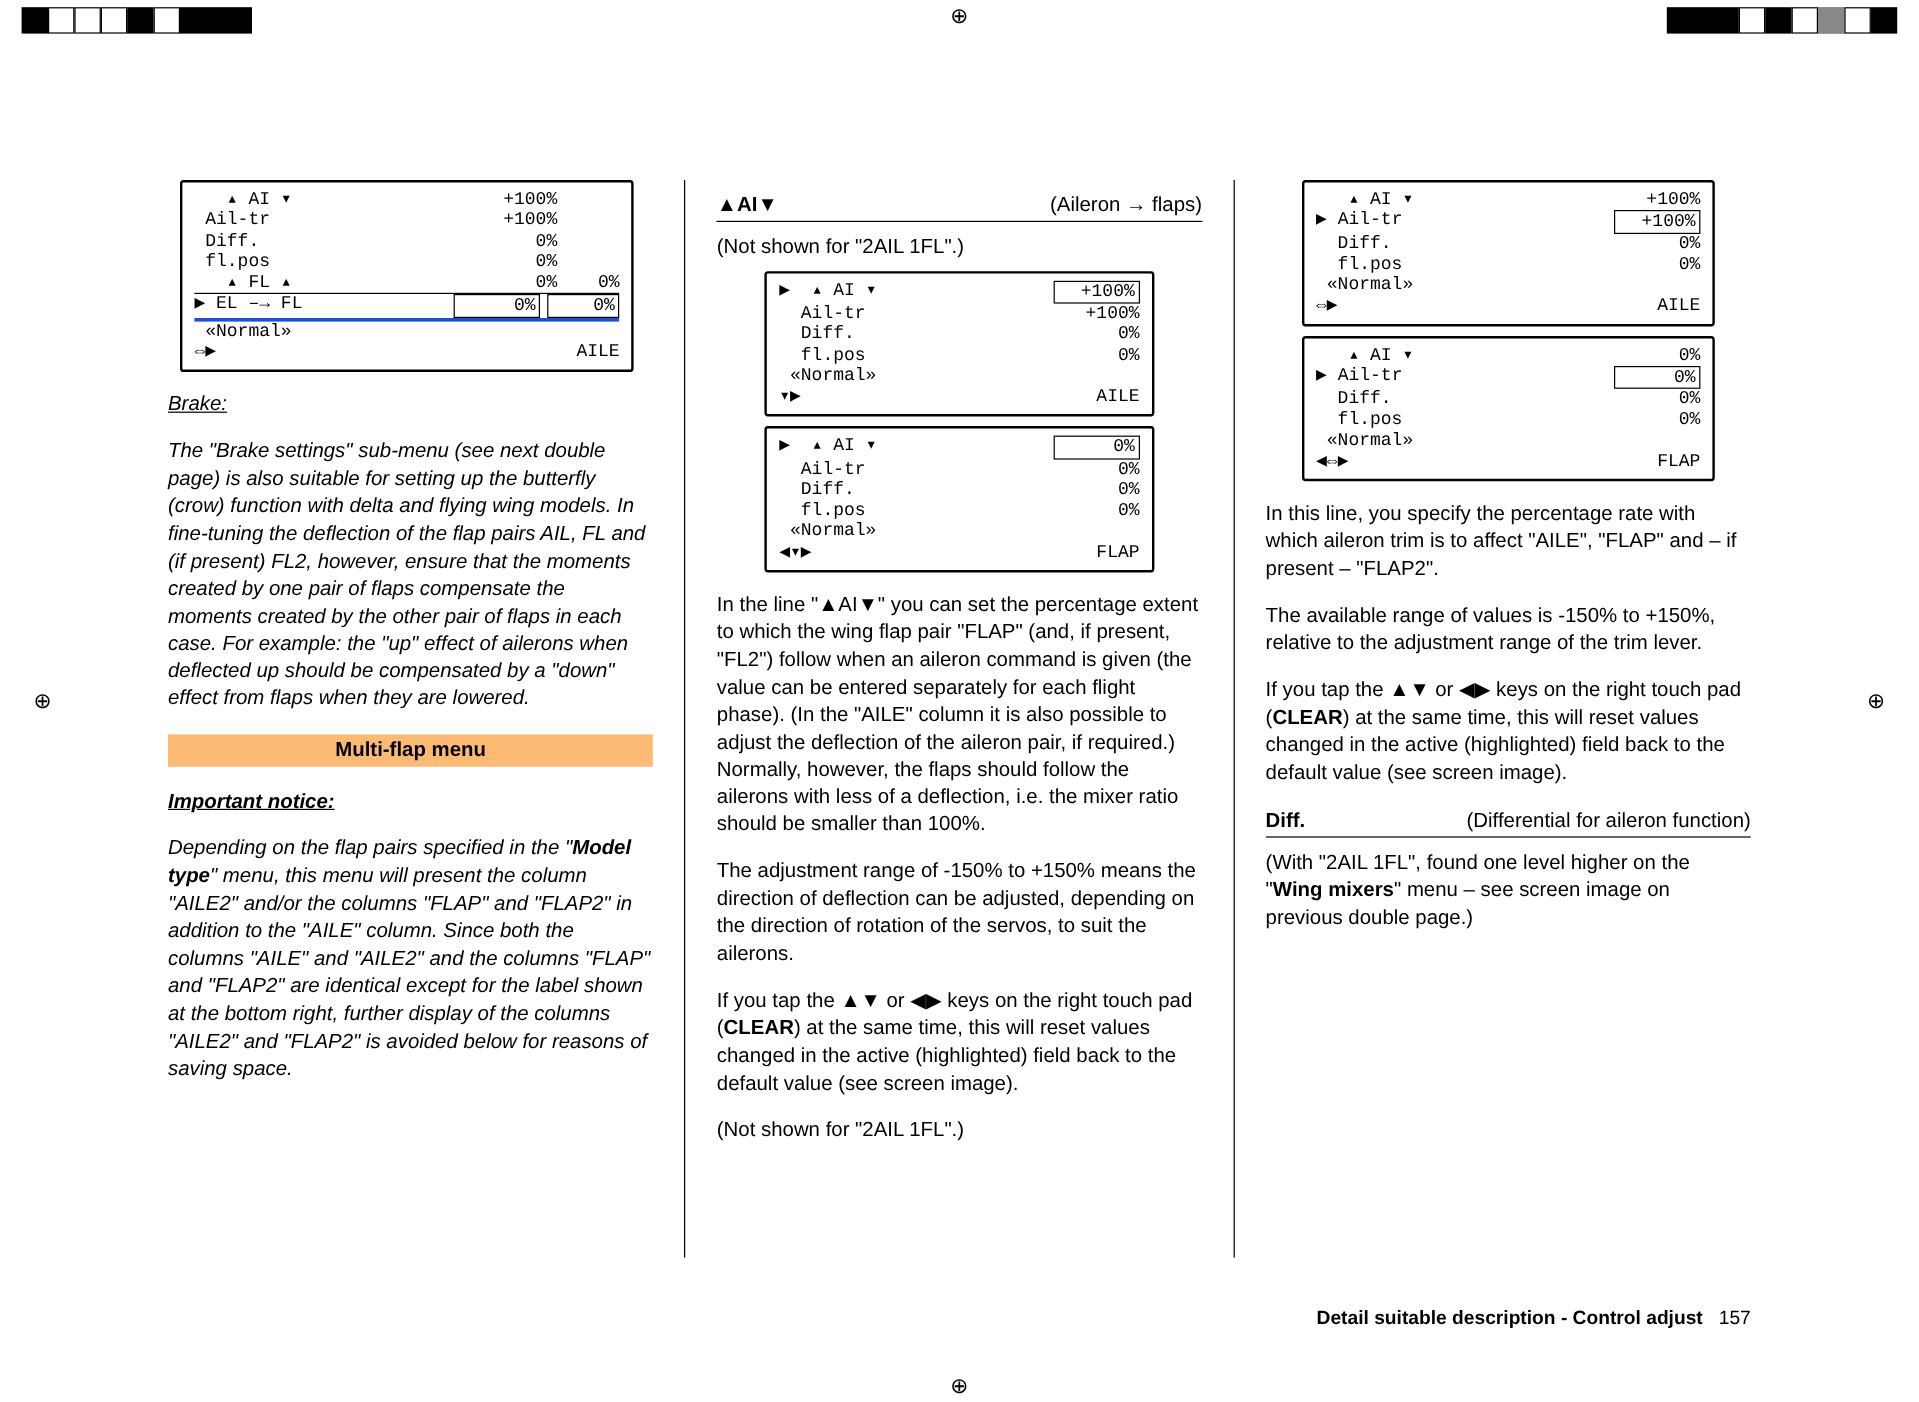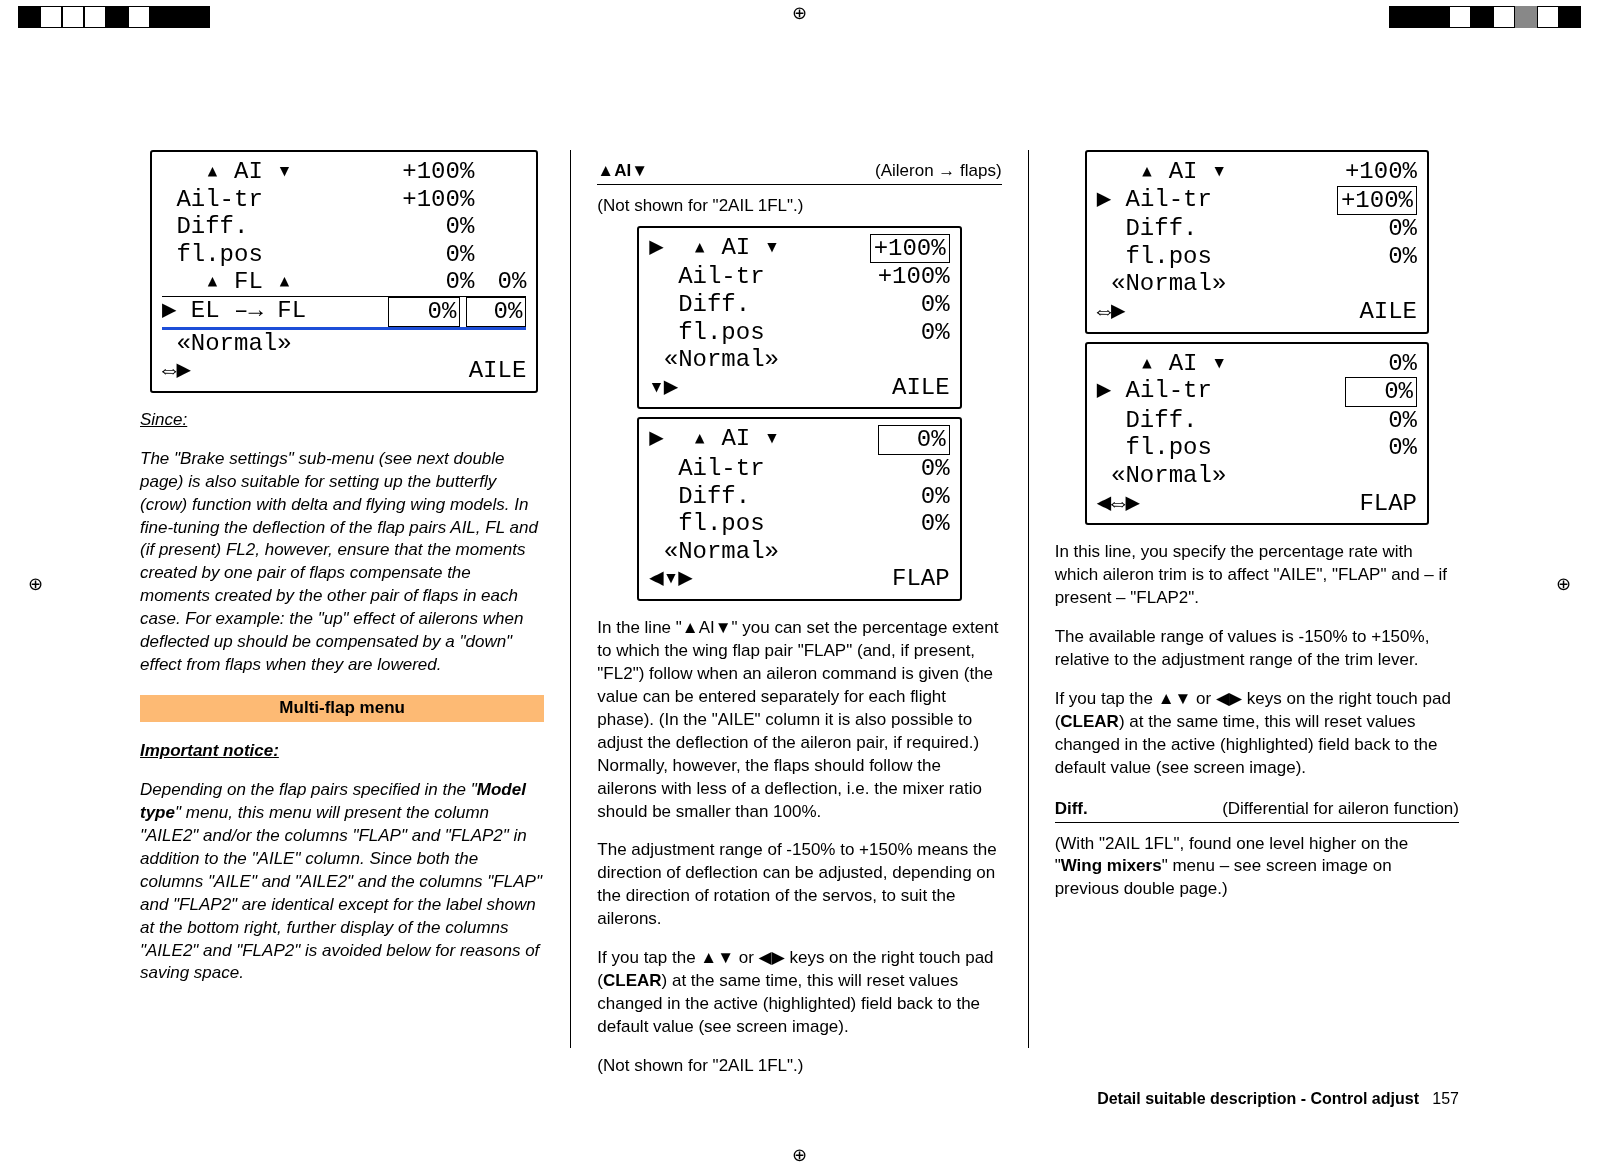--- a/index.html
+++ b/index.html
@@ -12,21 +12,21 @@
   .reg-right{right:28px;}
   .colorbar{position:absolute;top:6px;display:flex;}
   .colorbar.left{left:18px;}
   .colorbar.right{right:18px;}
   .cb{width:22px;height:22px;border:1px solid #000;box-sizing:border-box;}
   .cb.blk{background:#000;border:none;}
   .cb.grey{background:#888;border:1px solid #888;}
   .content{position:absolute;left:140px;right:140px;top:150px;bottom:120px;display:flex;gap:26px;}
   .col{flex:1;display:flex;flex-direction:column;font-size:17px;line-height:1.35;}
   .sep{width:1px;background:#000;align-self:stretch;}
-  .screen{border:2px solid #000;border-radius:3px;padding:6px 10px 6px 10px;font-family:"Courier New",monospace;font-size:24px;line-height:1.15;margin:0 6px 8px 10px;}
+  .screen{border:2px solid #000;border-radius:3px;padding:6px 10px 6px 10px;font-family:"Courier New",monospace;font-size:15px;line-height:1.15;margin:0 16px 8px 10px;}
   .srow{display:flex;}
   .srow .lab{flex:0 0 auto;white-space:pre;}
   .srow .val{margin-left:auto;white-space:pre;min-width:64px;text-align:right;}
   .srow .val2{white-space:pre;min-width:52px;text-align:right;}
   .srow .spacer{flex:1;}
   .para{margin:8px 0;}
   .para.it{font-style:italic;}
   .para span{}
   .under{text-decoration:underline;}
   .bolditalic{font-weight:bold;font-style:italic;}
@@ -109,21 +109,21 @@
         <div class="srow">
             <span class="lab"> «Normal»</span>
           </div>
         <div class="srow">
             <span class="lab">⇔▶</span>
             <span class="spacer"></span>
             <span class="val">AILE</span>
           </div>
       </div>
 
-      <div class="para it"><span class="under">Since:</span></div>
+      <div class="para it"><span class="under">Brake:</span></div>
       <div class="para it">The "Brake settings" sub-menu (see next double page) is also suitable for setting up the butterfly (crow) function with delta and flying wing models. In fine-tuning the deflection of the flap pairs AIL, FL and (if present) FL2, however, ensure that the moments created by one pair of flaps compensate the moments created by the other pair of flaps in each case. For example: the "up" effect of ailerons when deflected up should be compensated by a "down" effect from flaps when they are lowered.</div>
       <div class="subhead">Multi-flap menu</div>
       <div class="para"><span class="bolditalic under">Important notice:</span></div>
       <div class="para it">
         <span>Depending on the flap pairs specified in the "</span><span class="bolditalic">Model type</span><span>" menu, this menu will present the column "AILE2" and/or the columns "FLAP" and "FLAP2" in addition to the "AILE" column. Since both the columns "AILE" and "AILE2" and the columns "FLAP" and "FLAP2" are identical except for the label shown at the bottom right, further display of the columns "AILE2" and "FLAP2" is avoided below for reasons of saving space.</span>
       </div>
     </div>
 
     <div class="sep"></div>
 

